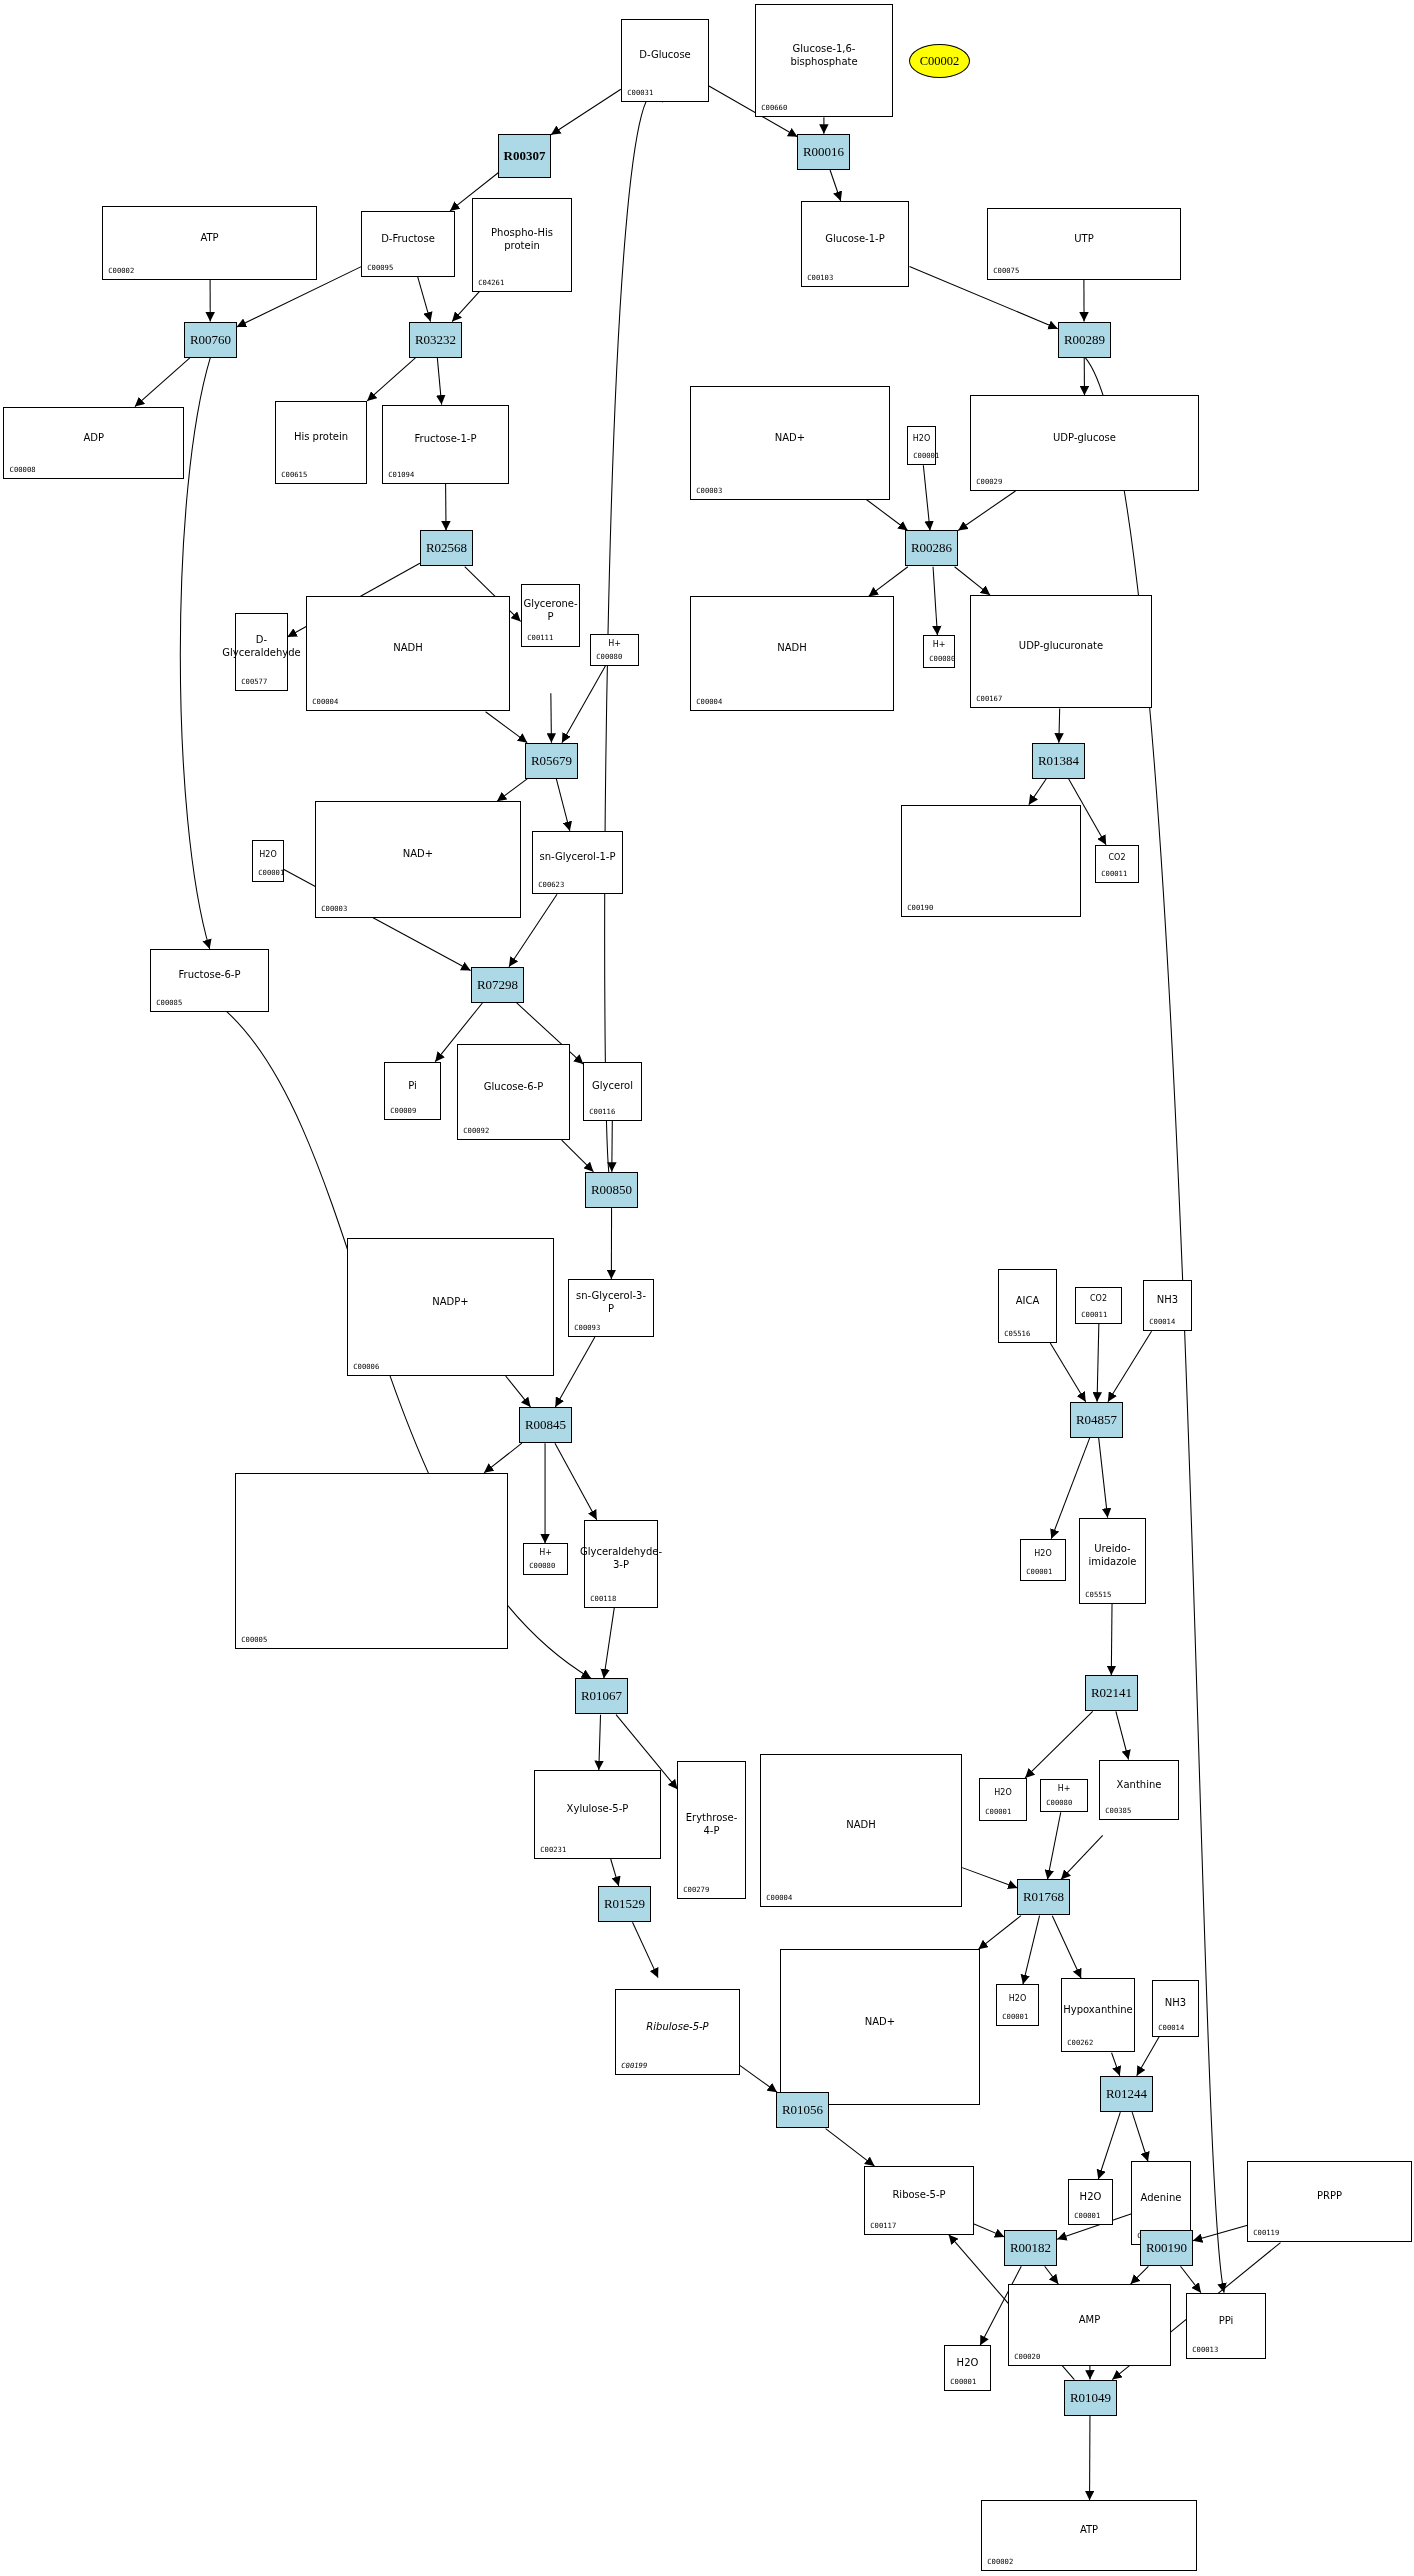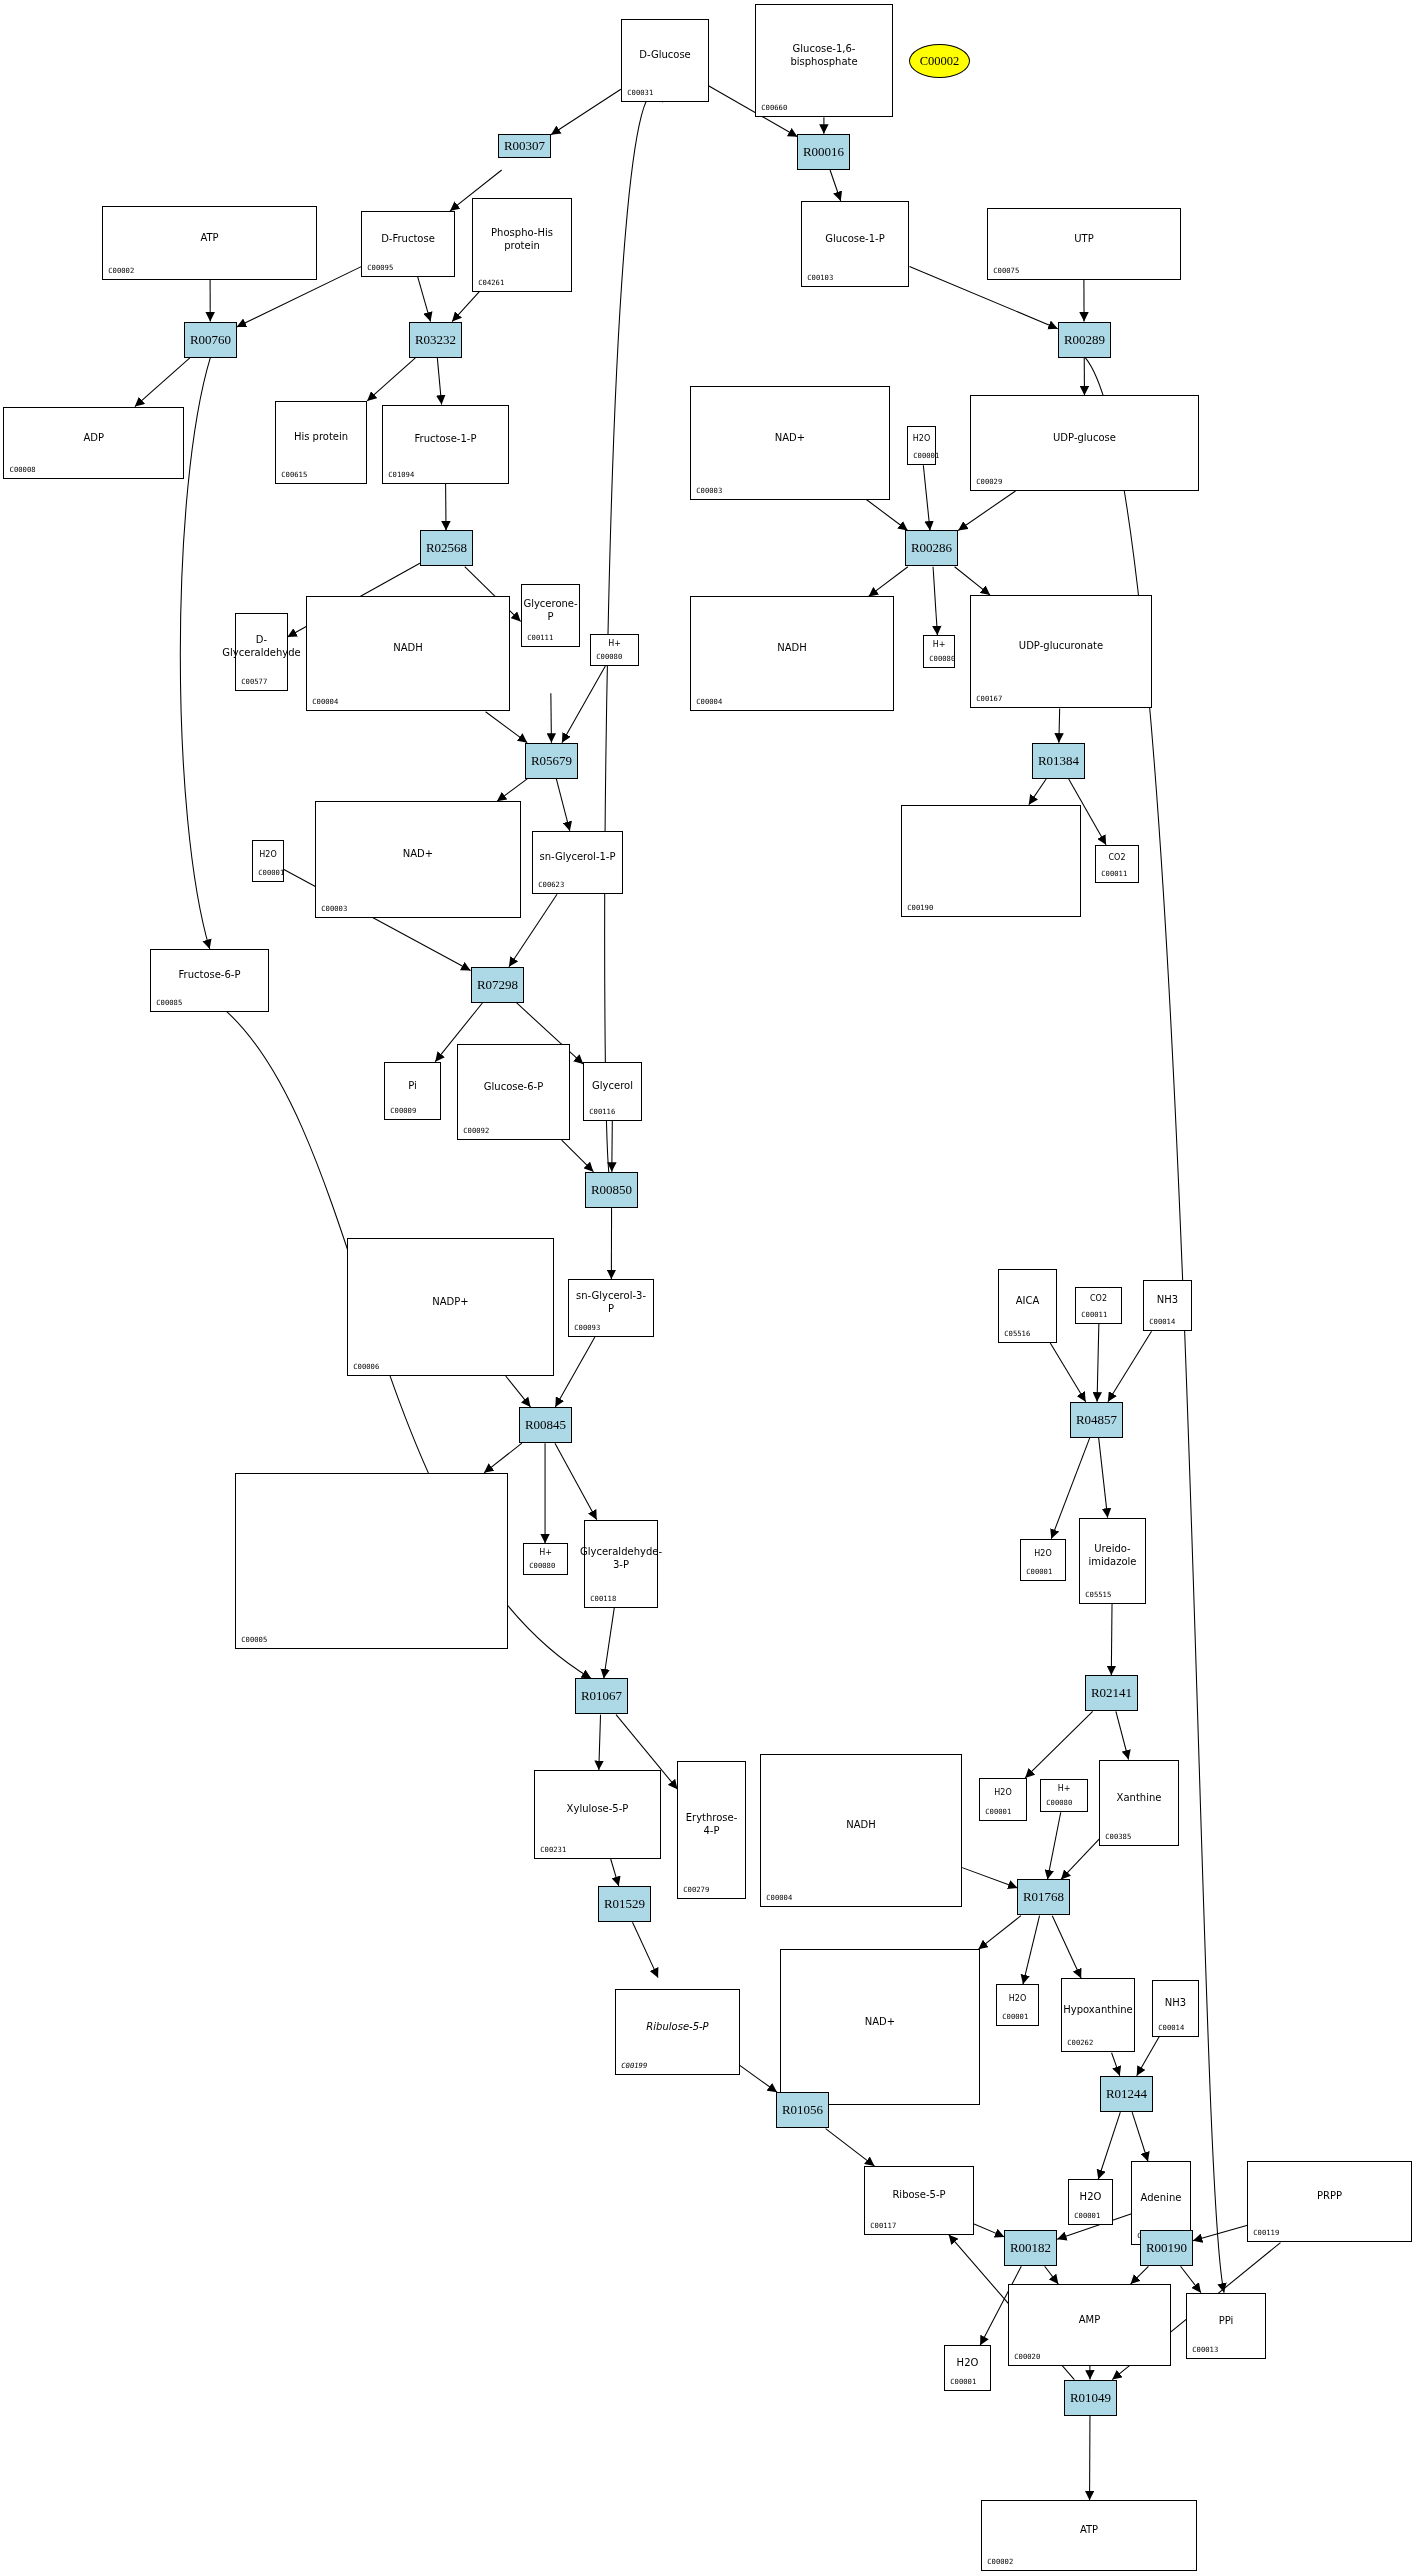--- a/index.html
+++ b/index.html
@@ -275,21 +275,21 @@
       <div class="cid">C00004</div>
     </div>
     <div class="cpd" style="left: 979px; top: 1778px; width: 48px; height: 43px;">
       <div class="mol" style="bottom: 14.5px; top: 2.6px; font-size: 8px;">H2O</div>
       <div class="cid">C00001</div>
     </div>
     <div class="cpd" style="left: 1040px; top: 1779px; width: 48px; height: 33px;">
       <div class="mol" style="bottom: 14.5px; top: 2.6px; font-size: 8px;">H+</div>
       <div class="cid">C00080</div>
     </div>
-    <div class="cpd" style="left: 1099px; top: 1760px; width: 80px; height: 86px;">
+    <div class="cpd" style="left: 1099px; top: 1760px; width: 80px; height: 60px;">
       <div class="mol">Xanthine</div>
       <div class="cid">C00385</div>
     </div>
     <div class="cpd" style="left: 615px; top: 1989px; width: 125px; height: 86px; font-style: italic;">
       <div class="mol">Ribulose-5-P</div>
       <div class="cid">C00199</div>
     </div>
     <div class="cpd" style="left: 780px; top: 1949px; width: 200px; height: 156px;">
       <div class="mol">NAD+</div>
       <div class="cid">C00003</div>
@@ -331,21 +331,21 @@
       <div class="cid">C00020</div>
     </div>
     <div class="cpd" style="left: 1186px; top: 2293px; width: 80px; height: 66px;">
       <div class="mol">PPi</div>
       <div class="cid">C00013</div>
     </div>
     <div class="cpd" style="left: 981px; top: 2500px; width: 216px; height: 71px;">
       <div class="mol">ATP</div>
       <div class="cid">C00002</div>
     </div>
-    <div class="rxn" style="background: rgb(173, 216, 230); left: 498px; top: 134px; width: 53px; height: 24px;">R00307</div>
+    <div class="rxn" style="background: rgb(173, 216, 230); left: 498px; top: 134px; width: 53px; height: 44px; font-weight: bold;">R00307</div>
     <div class="rxn" style="background: rgb(173, 216, 230); left: 797px; top: 134px; width: 53px; height: 36px;">R00016</div>
     <div class="rxn" style="background: rgb(173, 216, 230); left: 184px; top: 322px; width: 53px; height: 36px;">R00760</div>
     <div class="rxn" style="background: rgb(173, 216, 230); left: 409px; top: 322px; width: 53px; height: 36px;">R03232</div>
     <div class="rxn" style="background: rgb(173, 216, 230); left: 1058px; top: 322px; width: 53px; height: 36px;">R00289</div>
     <div class="rxn" style="background: rgb(173, 216, 230); left: 420px; top: 530px; width: 53px; height: 36px;">R02568</div>
     <div class="rxn" style="background: rgb(173, 216, 230); left: 905px; top: 530px; width: 53px; height: 36px;">R00286</div>
     <div class="rxn" style="background: rgb(173, 216, 230); left: 525px; top: 743px; width: 53px; height: 36px;">R05679</div>
     <div class="rxn" style="background: rgb(173, 216, 230); left: 1032px; top: 743px; width: 53px; height: 36px;">R01384</div>
     <div class="rxn" style="background: rgb(173, 216, 230); left: 471px; top: 967px; width: 53px; height: 36px;">R07298</div>
     <div class="rxn" style="background: rgb(173, 216, 230); left: 585px; top: 1172px; width: 53px; height: 36px;">R00850</div>

